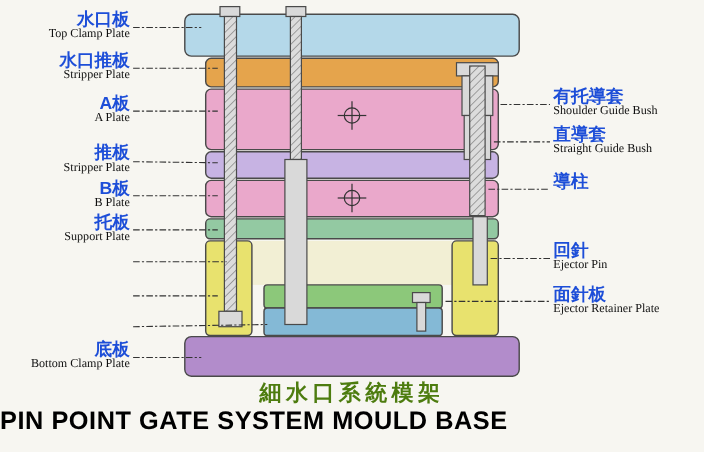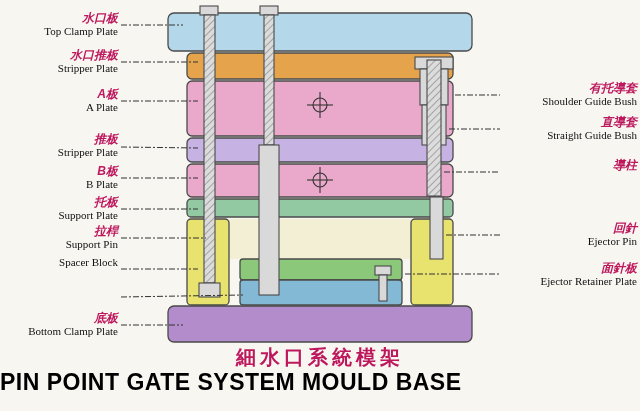--- a/index.html
+++ b/index.html
@@ -12,28 +12,28 @@
   .stage { position: relative; width: 640px; height: 411px; }
   .diagram { position: absolute; left: 0; top: 0; }
 
   .plate { stroke: #4a4a4a; stroke-width: 1.3; }
   .open  { stroke: none; }
   .hw    { stroke: #4a4a4a; stroke-width: 1.1; }
   .xhair circle, .xhair line { stroke: #333; stroke-width: 1.1; fill: none; }
   .leader { stroke: #333; stroke-width: 1; stroke-dasharray: 6 2 2 2; fill: none; }
 
   .label { position: absolute; line-height: 13px; white-space: nowrap; }
-  .label .zh { font-size: 12px; font-weight: bold; color: #be185d; font-family: "Liberation Sans", sans-serif; font-style: italic; }
+  .label .zh { font-size: 16px; font-weight: bold; color: #1d4ed8; font-family: "Liberation Sans", sans-serif; }
   .label .en { font-size: 11px; font-weight: normal; color: #101010; font-family: "Liberation Serif", serif; }
   .left  { left: 0; width: 118px; text-align: right; }
-  .right { left: 503px; width: 134px; text-align: right; }
+  .right { left: 503px; width: 134px; text-align: left; }
 
   .title-zh {
     position: absolute; top: 344px; left: 0; width: 640px; text-align: center;
-    font-size: 20px; font-weight: bold; letter-spacing: 4px; color: #be185d;
+    font-size: 20px; font-weight: bold; letter-spacing: 4px; color: #4d7c0f;
   }
   .title-en {
     position: absolute; top: 369px; left: 0; width: 524px; text-align: left;
     font-size: 23px; font-weight: bold; letter-spacing: 0.5px; color: #000;
     font-family: "Liberation Sans", sans-serif;
   }
 </style>
 </head>
 <body>
 
@@ -123,26 +123,21 @@
     <div class="en">Stripper Plate</div>
   </div>
   <div class="label left" style="top:196px">
     <div class="zh">托板</div>
     <div class="en">Support Plate</div>
   </div>
   <div class="label left" style="top:165px">
     <div class="zh">B板</div>
     <div class="en">B Plate</div>
   </div>
-  <div class="label left" style="top:225px">
-    <div class="zh">拉桿</div>
-    <div class="en">Support Pin</div>
-  </div>
   <div class="label left" style="top:256px">
-    <div class="en">Spacer Block</div>
   </div>
   <div class="label left" style="top:312px">
     <div class="zh">底板</div>
     <div class="en">Bottom Clamp Plate</div>
   </div>
 
   <div class="label right" style="top:82px">
     <div class="zh">有托導套</div>
     <div class="en">Shoulder Guide Bush</div>
   </div>

